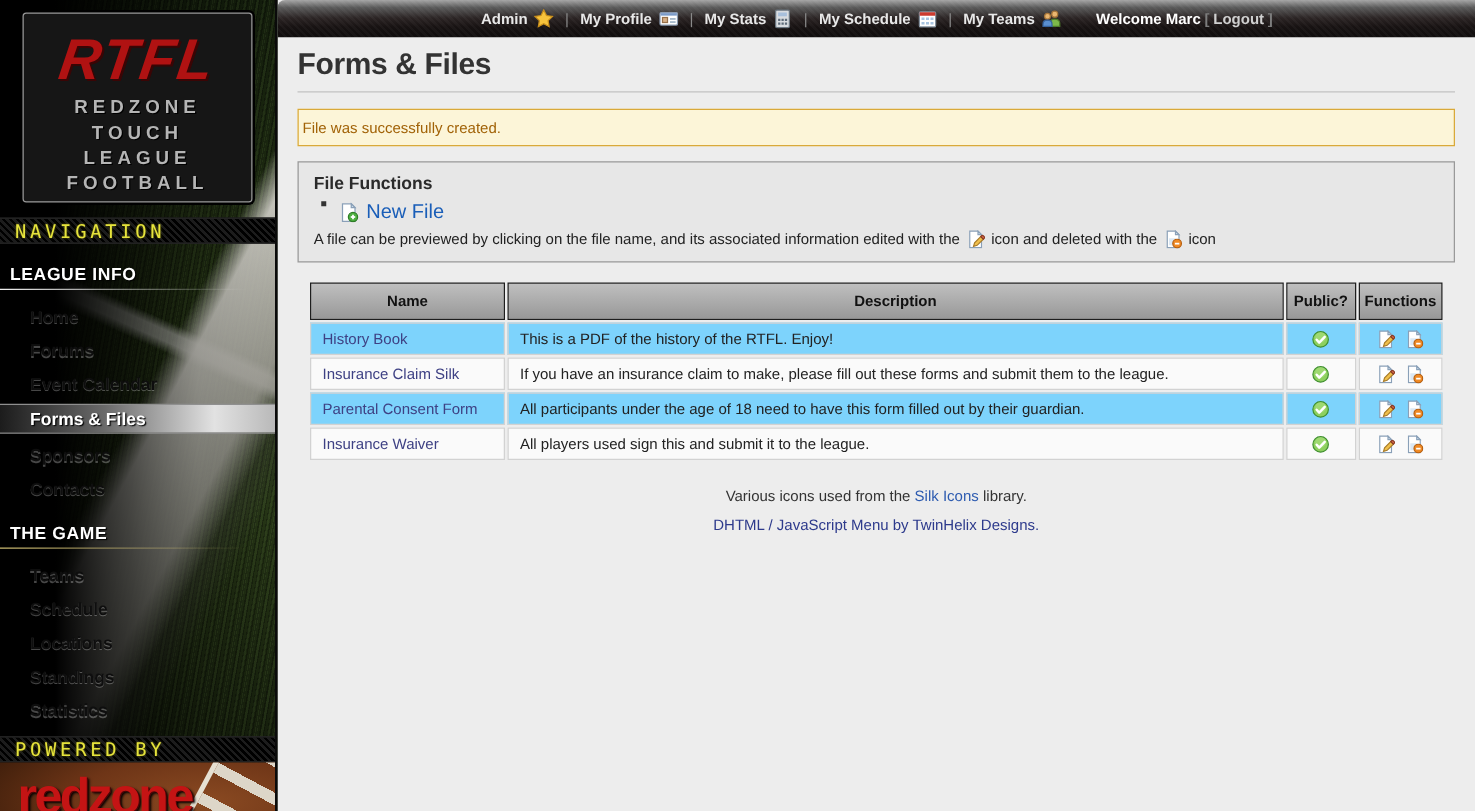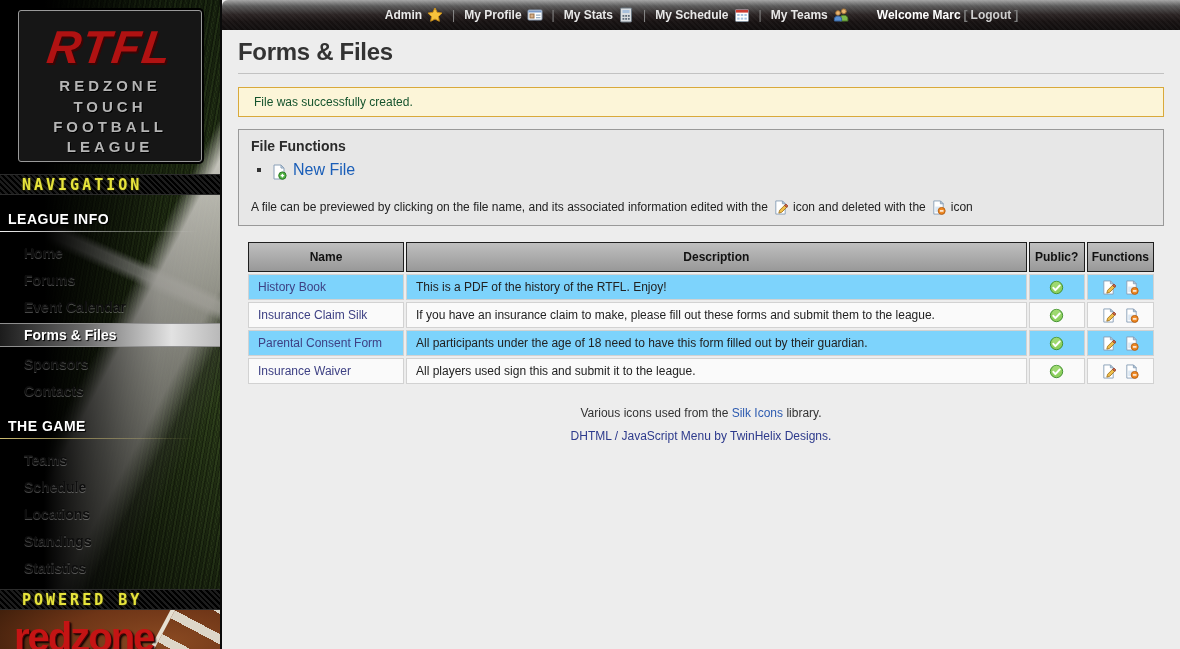--- a/index.html
+++ b/index.html
@@ -26,24 +26,24 @@
     border:1px solid #9a9a9a; border-radius:3px; text-align:center;
     box-shadow:0 0 0 2px #000; padding-top:16px;
   }
   .logo-acronym {
     font-size:46px; font-weight:bold; font-style:italic; color:#b01212; letter-spacing:2px;
     transform:skewX(-8deg); text-shadow:2px 2px 0 #3a0505; line-height:.9; margin-bottom:8px;
   }
   .logo-line { font-size:15px; font-weight:bold; color:#b5b5b5; letter-spacing:4px; line-height:1.35; text-shadow:1px 1px 0 #000; }
 
   .led-banner {
-    margin-top:12px; height:21px; line-height:21px; padding-left:22px;
+    margin-top:12px; height:21px; line-height:21px; padding-left:12px;
     background-color:#050505;
     background-image:repeating-linear-gradient(45deg, #1c1c1c 0 2px, #000 2px 4px);
-    color:#e6e33c; font-family:"DejaVu Sans Mono",monospace; font-weight:bold;
+    color:#e6e33c; font-family:"DejaVu Sans Mono",monospace; font-weight:normal;
     font-size:15px; letter-spacing:3px; text-shadow:0 0 2px #6b6a10;
     border-top:1px solid #2b2b2b; border-bottom:1px solid #2b2b2b;
   }
   .led-banner.powered { margin-top:10px; }
 
   .nav-group-title {
     position:relative; margin-top:12px; padding:4px 0 5px 8px;
     color:#fff; font-weight:bold; font-size:14px; letter-spacing:.5px; text-shadow:1px 1px 1px #000;
   }
   .nav-group-title::after {
@@ -93,25 +93,25 @@
   .tb-welcome { margin-left:28px; color:#fff; white-space:nowrap; }
   .tb-bracket { color:#7d7d7d; margin:0 3px; }
   .tb-logout { color:#cfcfcf; cursor:pointer; }
   .icon16 { width:16px; height:16px; display:inline-block; vertical-align:middle; }
   .icon15 { width:15px; height:15px; display:inline-block; vertical-align:middle; }
 
   .content { padding:8px 16px 0 16px; }
   .page-title { font-size:24px; font-weight:bold; color:#333; letter-spacing:-.3px;
     padding-bottom:7px; border-bottom:1px solid #c2c2c2; }
 
-  .flash { margin-top:13px; background:#fcf5d8; border:1px solid #d9a93a; padding:7px 15px; font-size:12px; color:#14532d; }
+  .flash { margin-top:13px; background:#fcf5d8; border:1px solid #d9a93a; padding:7px 3px; font-size:12px; color:#a16207; }
 
   .file-functions { margin-top:12px; background:#e7e7e7; border:1px solid #999; padding:8px 12px 10px; }
   .ff-title { font-size:14px; font-weight:bold; color:#2b2b2b; }
-  .ff-item { display:flex; align-items:center; gap:6px; margin:7px 0 21px 6px; }
+  .ff-item { display:flex; gap:6px; margin:7px 0 5px 6px; }
   .bullet { width:4px; height:4px; background:#333; display:inline-block; margin-right:4px; }
   .link { color:#1a5eb8; text-decoration:none; cursor:pointer; }
   .ff-help { font-size:12px; color:#222; display:flex; align-items:flex-start; gap:5px; flex-wrap:wrap; }
 
   table.files { width:calc(100% - 16px); margin:14px 8px 0; border-collapse:separate; border-spacing:2px; }
   .files th {
     background:linear-gradient(to bottom, #bfbfbf, #989898);
     border:1px solid #1e1e1e; font-size:12px; font-weight:bold; color:#111;
     padding:7px 4px; text-align:center;
   }
@@ -203,22 +203,22 @@
 </svg>
 
 <div class="app">
 
   <div class="sidebar">
     <div class="sidebar-inner">
       <div class="logo-box">
         <div class="logo-acronym">RTFL</div>
         <div class="logo-line">REDZONE</div>
         <div class="logo-line">TOUCH</div>
+        <div class="logo-line">LEAGUE</div>
         <div class="logo-line">FOOTBALL</div>
-        <div class="logo-line">LEAGUE</div>
       </div>
 
       <div class="led-banner">NAVIGATION</div>
 
       <div class="nav-group-title">LEAGUE INFO</div>
       <ul class="nav-list">
         <li class="nav-item">Home</li>
         <li class="nav-item">Forums</li>
         <li class="nav-item">Event Calendar</li>
         <li class="nav-item selected">Forms &amp; Files</li>

